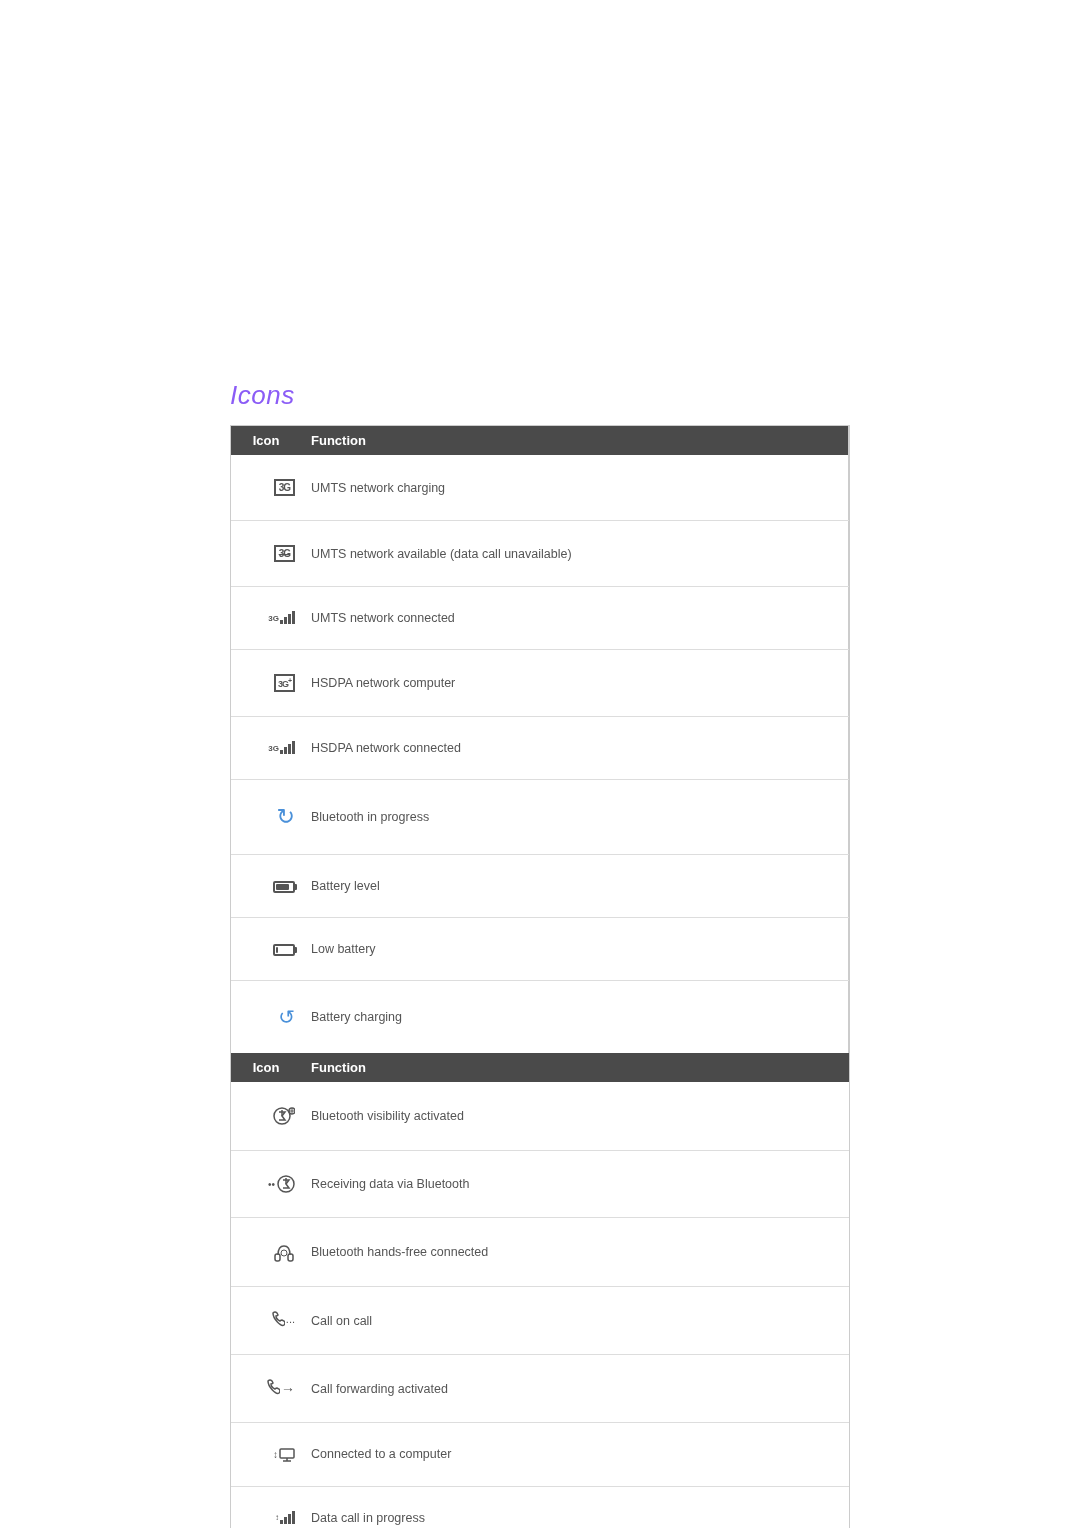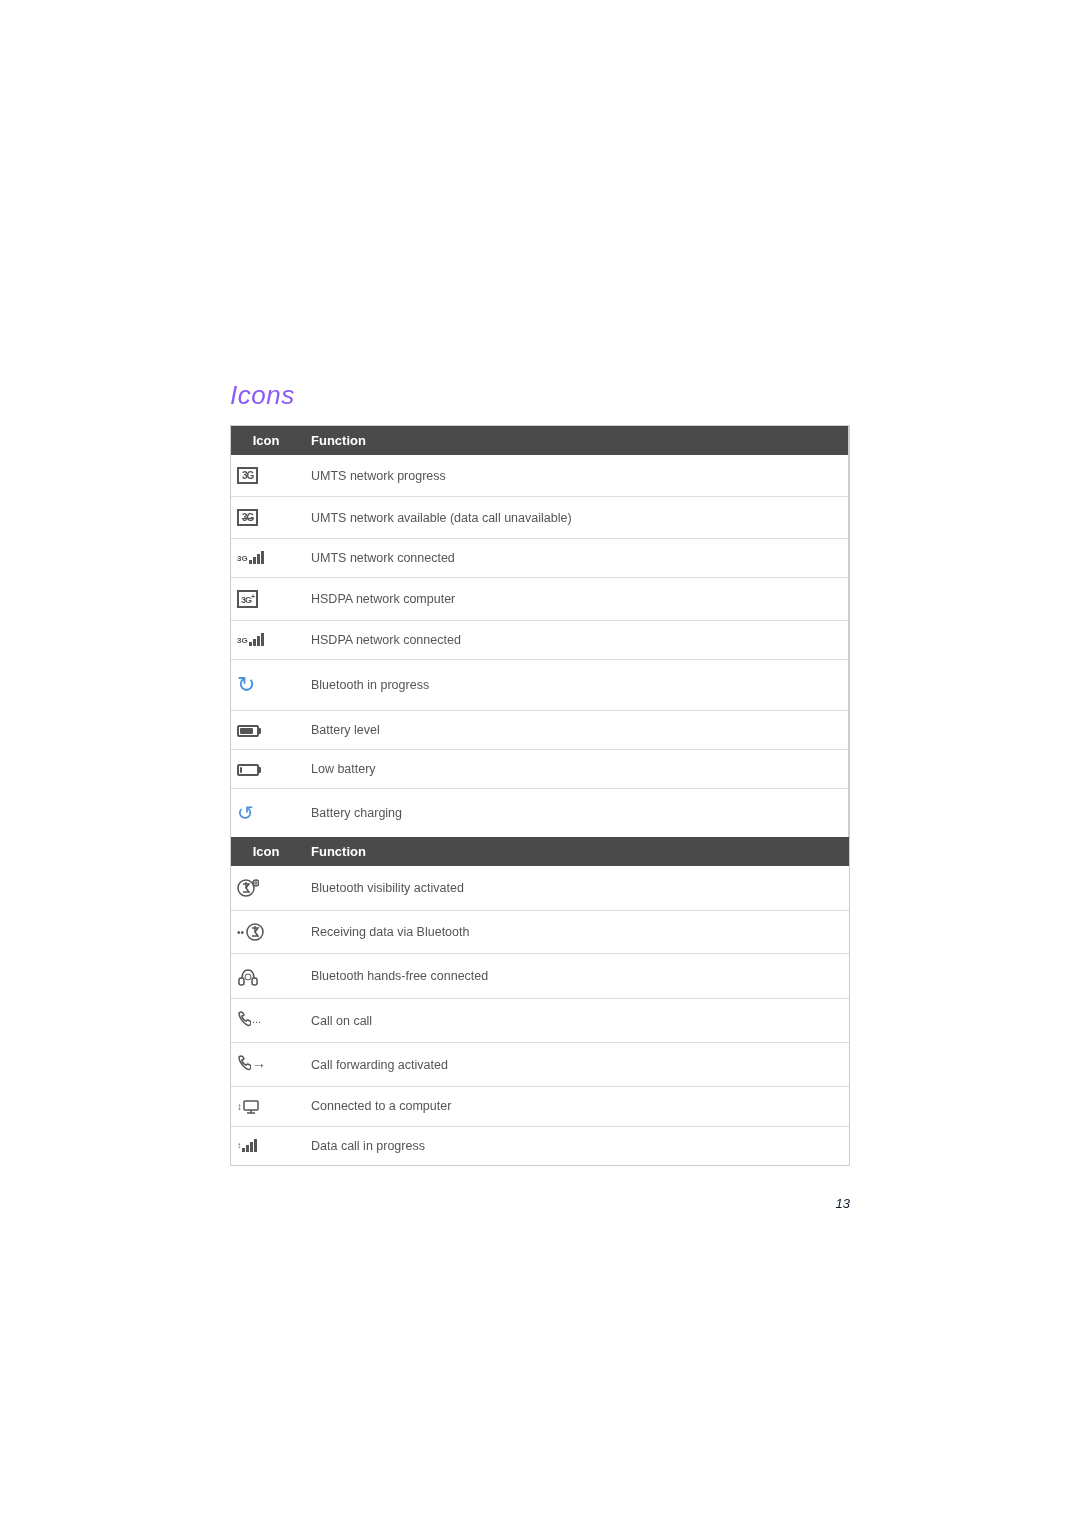--- a/index.html
+++ b/index.html
@@ -83,22 +83,22 @@
     }
 
     tbody td {
       padding: 8px 10px;
       vertical-align: middle;
       font-size: 12.5px;
       color: #555555;
     }
 
     tbody td.icon-cell {
-      text-align: left;
-      padding: 12px 6px;
+      text-align: right;
+      padding: 24px 6px;
       margin-top: 12px;
     }
 
     .page-number {
       margin-top: 30px;
       font-size: 13px;
       color: #0f172a;
       font-style: italic;
       text-align: right;
     }
@@ -124,21 +124,21 @@
             <th class="col-function">Function</th>
           </tr>
         </thead>
         <tbody>
 
           <tr>
             <td class="icon-cell">
               <span style="display:inline-block;border:2px solid #555;font-size:10px;font-weight:bold;padding:1px 3px;color:#555;letter-spacing:-1px;">3G</span>
             </td>
             <td>
-              <span>UMTS network progress</span>
+              <span>UMTS network charging</span>
             </td>
           </tr>
 
           <tr>
             <td class="icon-cell">
               <span style="display:inline-block;border:2px solid #555;font-size:10px;font-weight:bold;padding:1px 3px;color:#555;letter-spacing:-1px;text-decoration:line-through;">3G</span>
             </td>
             <td>
               <span>UMTS network available (data call unavailable)</span>
             </td>

